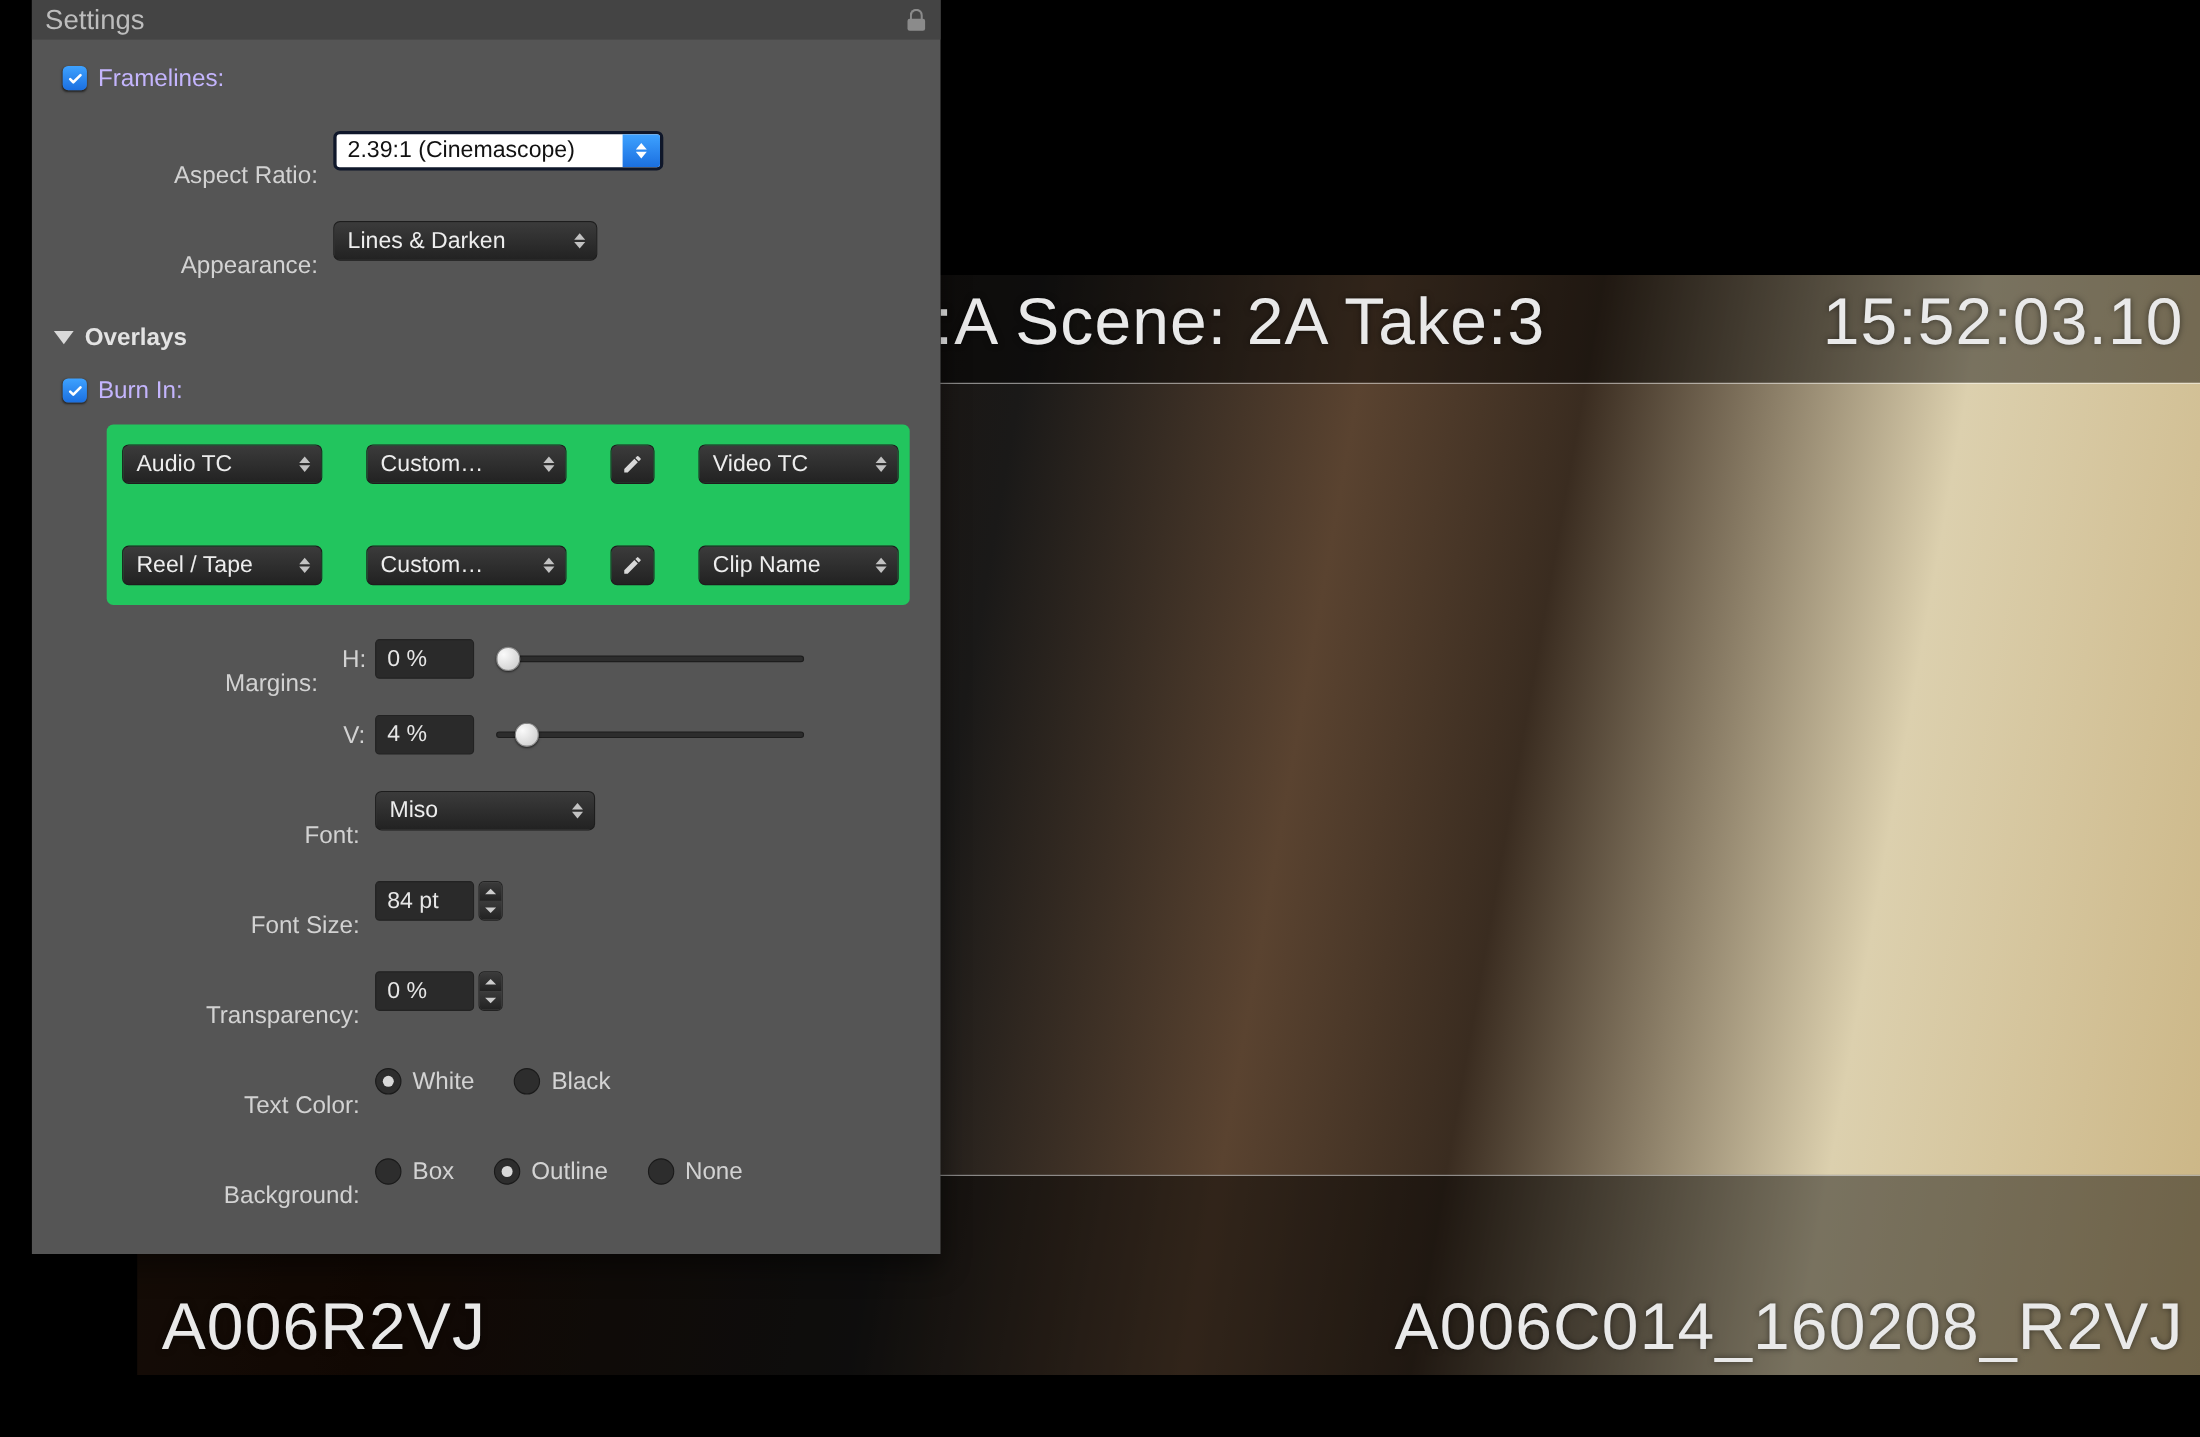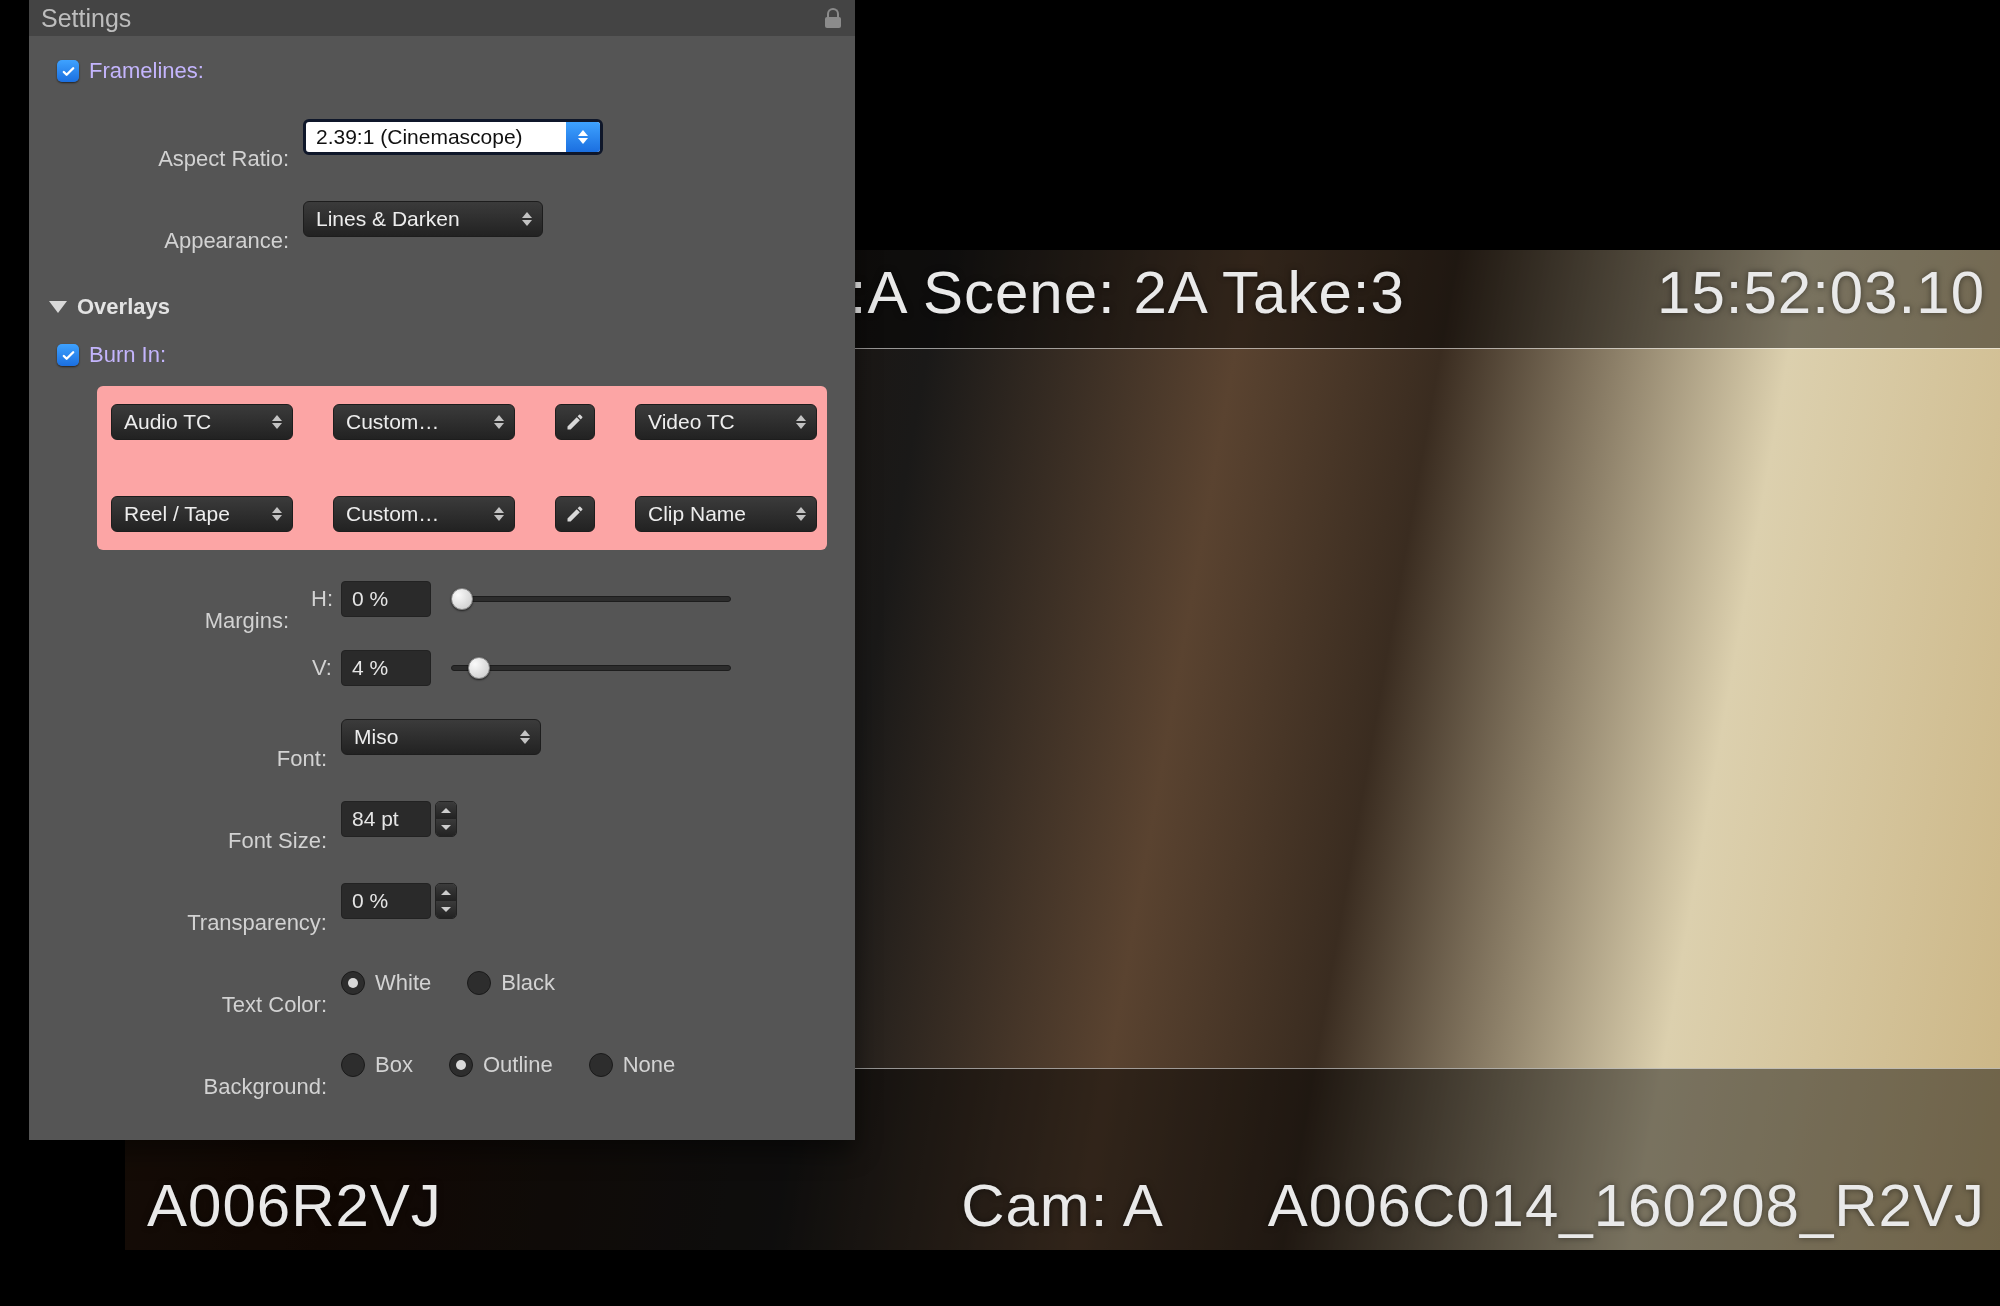--- a/index.html
+++ b/index.html
@@ -111,21 +111,21 @@
   .select-white .txt { flex:1; display:flex; align-items:center; padding-left:10px; }
   .select-white .btn {
     width:34px;
     background: linear-gradient(#3ea2ff,#1b6fe0);
     display:flex; align-items:center; justify-content:center; flex-direction:column; gap:2px;
   }
   .select-white .btn .up   { width:0;height:0;border-left:5px solid transparent;border-right:5px solid transparent;border-bottom:6px solid #fff; }
   .select-white .btn .down { width:0;height:0;border-left:5px solid transparent;border-right:5px solid transparent;border-top:6px solid #fff; }
 
   .burnin-grid {
-    background:#fca5a5;
+    background:#22c55e;
     border-radius:6px;
     padding: 18px 14px;
     margin: 6px 0 14px 0;
     display:grid;
     grid-template-columns: 182px 182px 40px 182px;
     column-gap: 40px;
     row-gap: 56px;
     align-items:center;
   }
   .edit-btn {
@@ -185,21 +185,20 @@
 
   <div class="viewer">
     <div class="darkband-top" style="top:0;height:98px"></div>
     <div class="darkband-bottom" style="top:818px;bottom:0"></div>
     <div class="frameline-top" style="top:98px"></div>
     <div class="frameline-bottom" style="top:818px"></div>
 
     <div class="overlay-text ov-top-center">Cam:A Scene: 2A Take:3</div>
     <div class="overlay-text ov-top-right">15:52:03.10</div>
     <div class="overlay-text ov-bot-left">A006R2VJ</div>
-    <div class="overlay-text ov-bot-center">Cam: A</div>
     <div class="overlay-text ov-bot-right">A006C014_160208_R2VJ</div>
   </div>
 
   <div class="panel">
 
     <div class="panel-header">
       <span>Settings</span>
       <span class="lock-icon">
         <span class="shackle"></span>
           <span class="body"></span>

